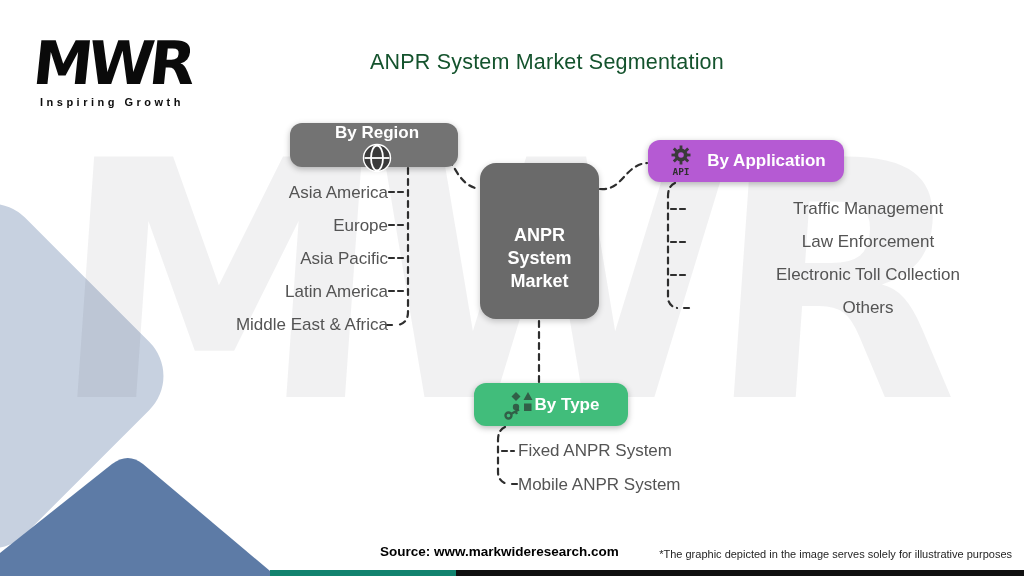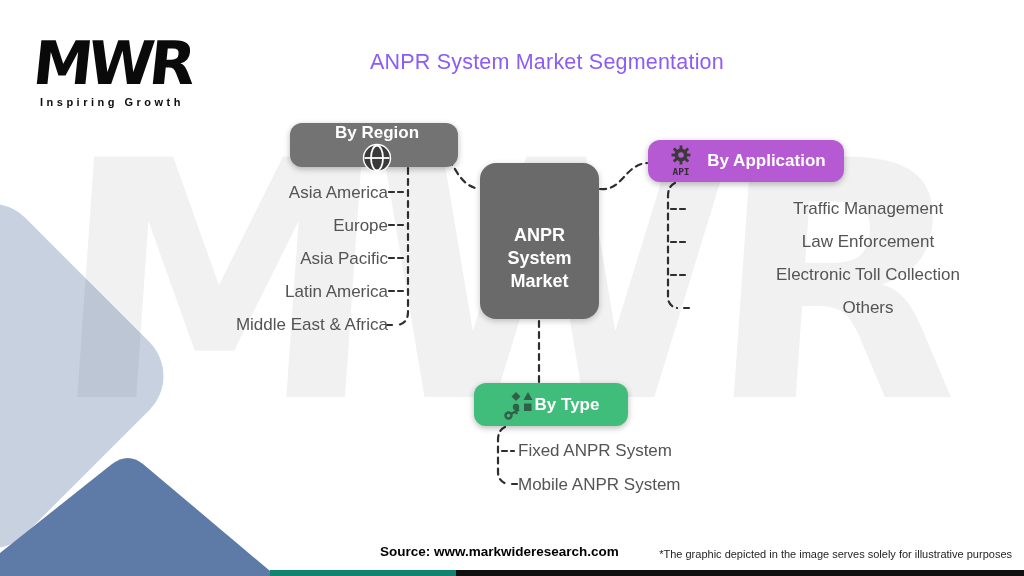--- a/index.html
+++ b/index.html
@@ -20,21 +20,21 @@
   .logo{position:absolute;left:28px;top:34px;width:168px;text-align:center;z-index:3;color:#0d0d0d;}
   .logo-acronym{
     font-family:"DejaVu Sans",sans-serif;font-weight:800;font-size:60px;line-height:58px;
     letter-spacing:-5px;transform:skewX(-6deg);color:#0a0a0a;
   }
   .logo-name{font-size:16.5px;font-weight:bold;letter-spacing:.2px;margin-top:1px;}
   .logo-tagline{font-size:11px;font-weight:bold;letter-spacing:3.5px;margin-top:4px;}
   
   .title{
     position:absolute;left:370px;top:50px;z-index:3;
-    font-size:21.5px;font-weight:500;color:#8b5cf6;letter-spacing:.2px;
+    font-size:21.5px;font-weight:500;color:#14532d;letter-spacing:.2px;
   }
   
   .connectors{position:absolute;left:0;top:0;z-index:2;pointer-events:none;}
   .connectors path{fill:none;stroke:#2e2e2e;stroke-width:2.2;stroke-linecap:round;}
   .spine{stroke-dasharray:6 5;}
   .tick{stroke-dasharray:5 4;}
   
   .badge{
     position:absolute;z-index:4;display:flex;align-items:center;border-radius:12px;
     box-shadow:0 2px 6px rgba(0,0,0,.28);color:#fff;font-weight:bold;font-size:17px;justify-content:center;

